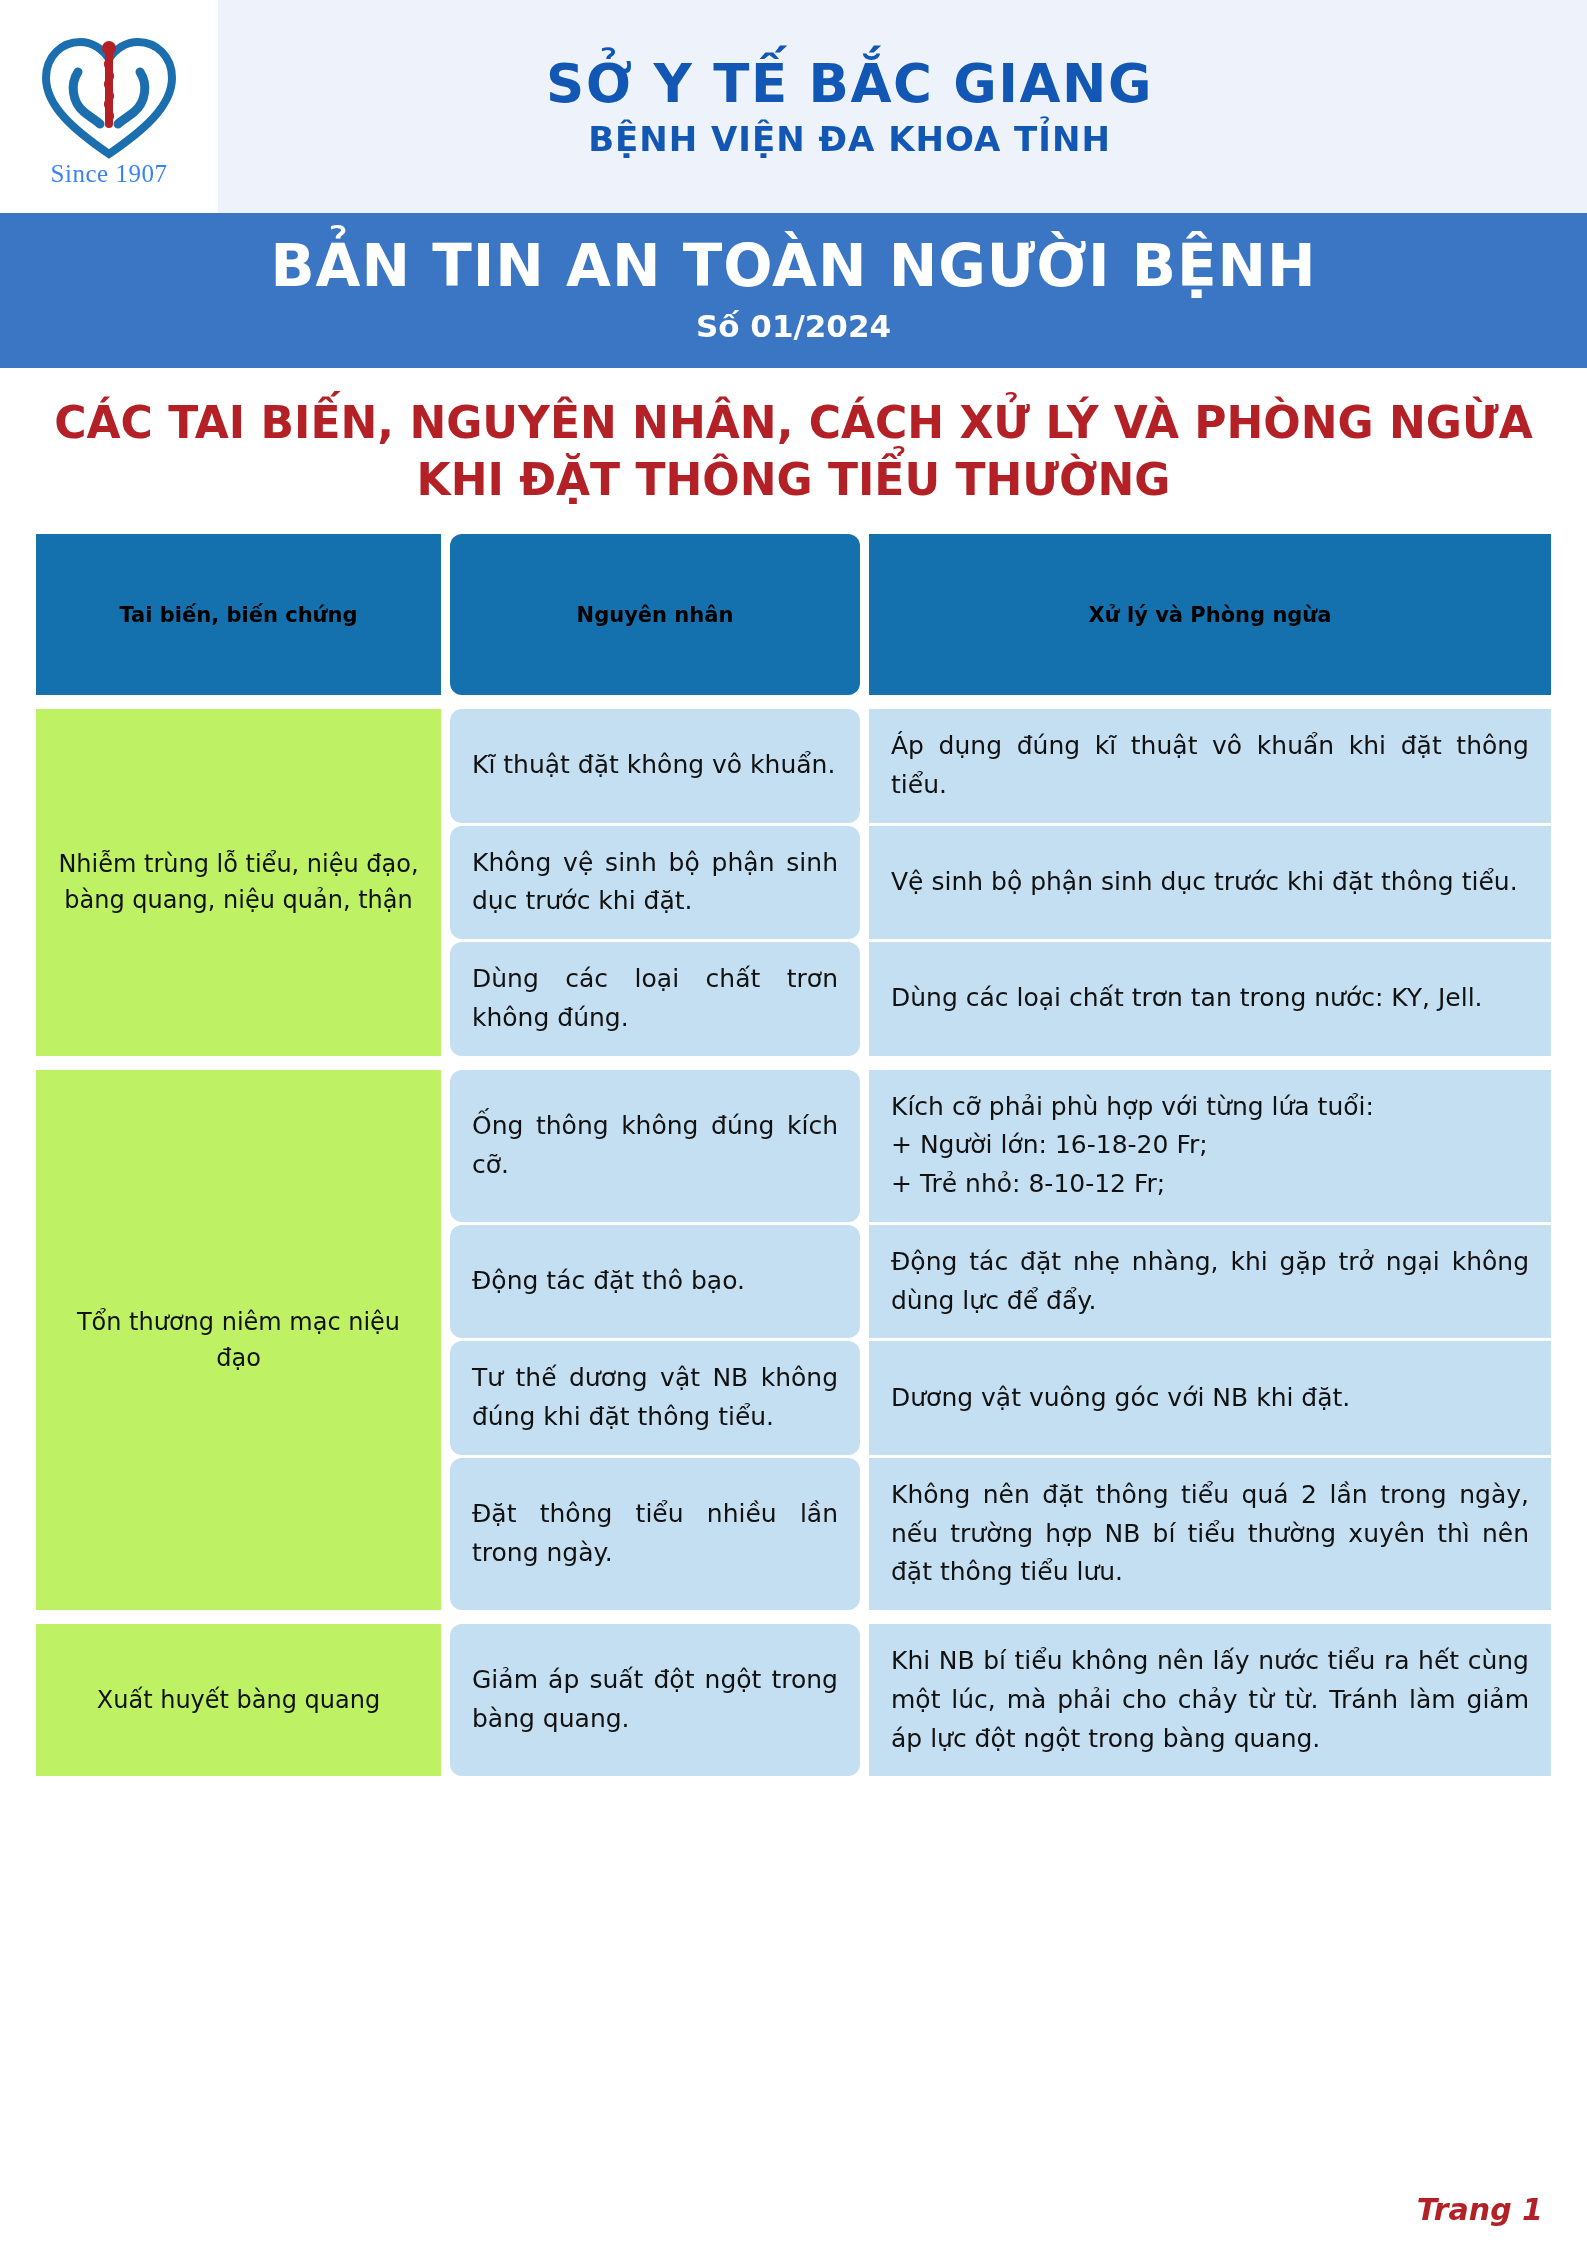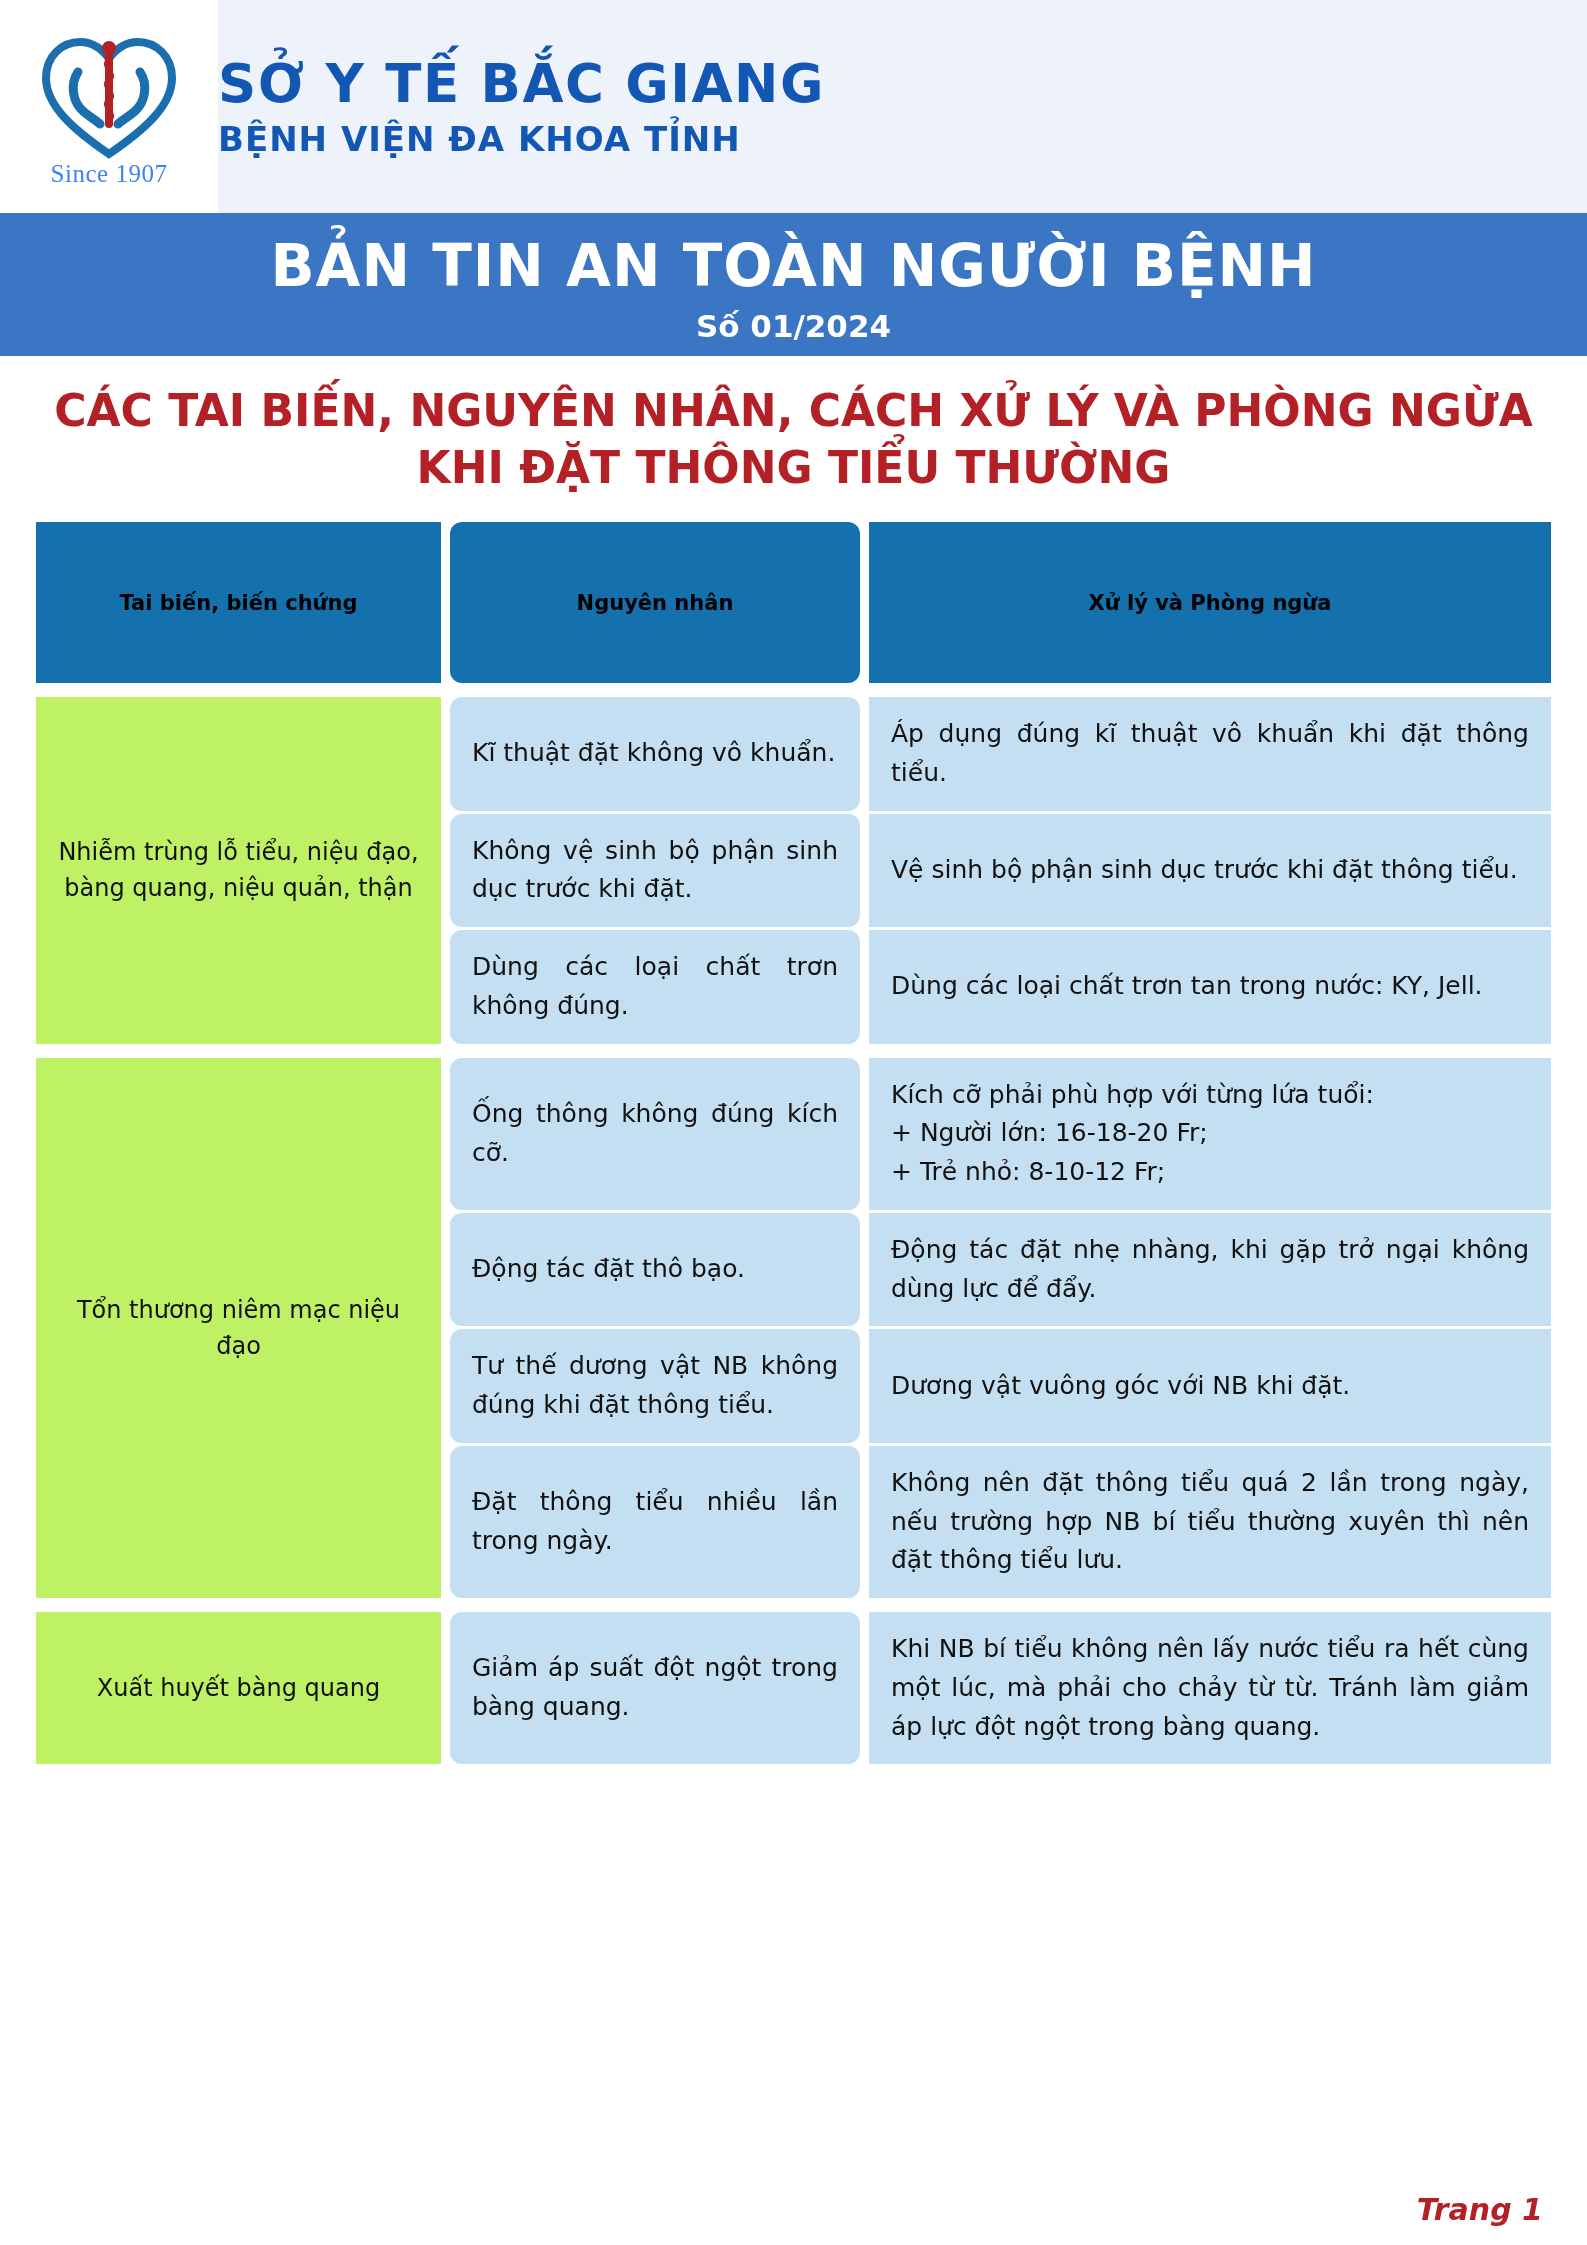--- a/index.html
+++ b/index.html
@@ -47,21 +47,21 @@
   .logo-since {
     font-family: "Liberation Serif", serif;
     font-weight: normal;
     font-size: 25px;
     color: #3b82f6;
     letter-spacing: 0.5px;
     margin-top: -6px;
   }
   .header-titles {
     flex: 1 1 auto;
-    text-align: left;
+    text-align: center;
     padding-right: 106px;
   }
   .org-name {
     font-size: 53px;
     font-weight: bold;
     color: #1357b5;
     letter-spacing: 1.5px;
     line-height: 1.12;
     margin: 0 0 6px 0;
   }
@@ -69,21 +69,21 @@
     font-size: 34px;
     font-weight: bold;
     color: #1357b5;
     letter-spacing: 1px;
     margin: 0;
   }
 
   
   .banner {
     background: #3b76c4;
-    padding: 22px 10px 12px 10px;
+    padding: 22px 10px 24px 10px;
     text-align: center;
   }
   .banner-title {
     color: #ffffff;
     font-size: 58px;
     font-weight: bold;
     letter-spacing: 1px;
     line-height: 1.08;
     margin: 0 0 10px 0;
   }

